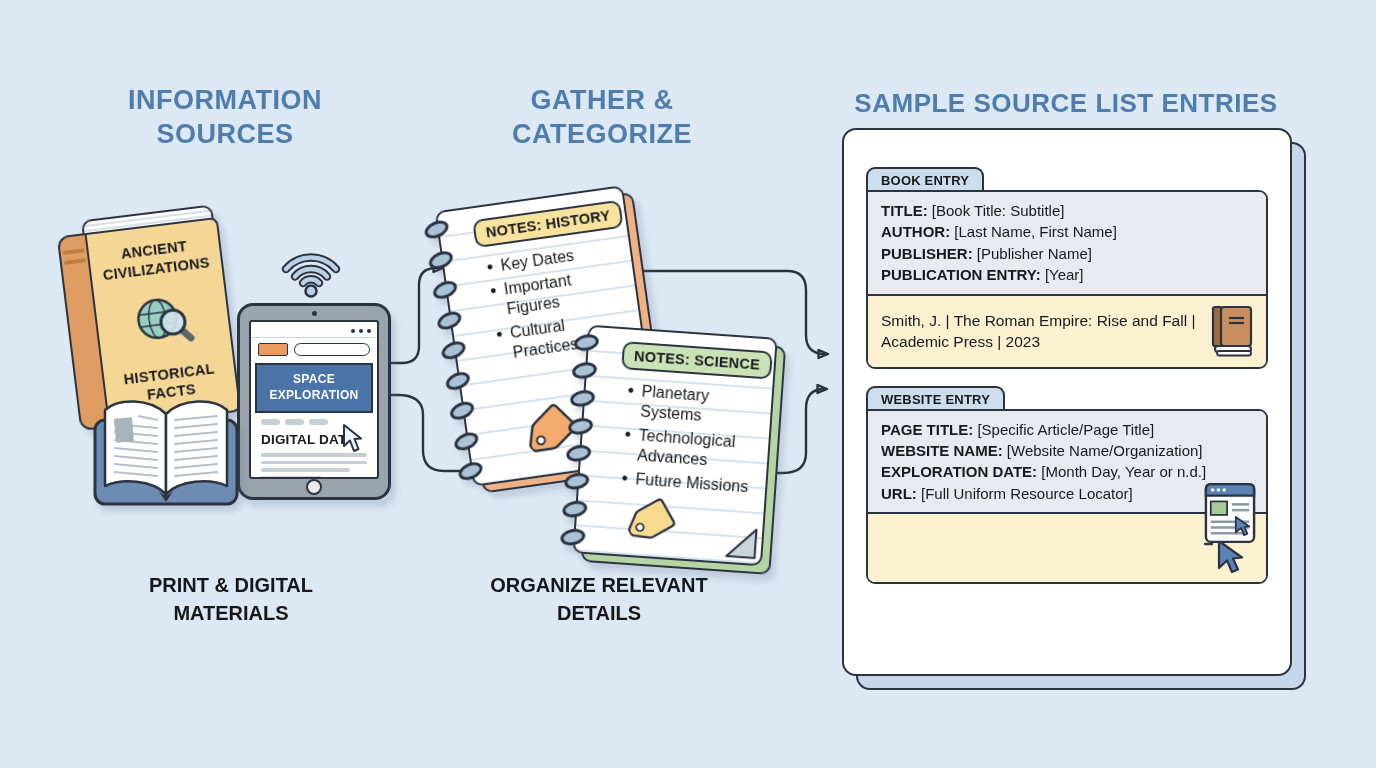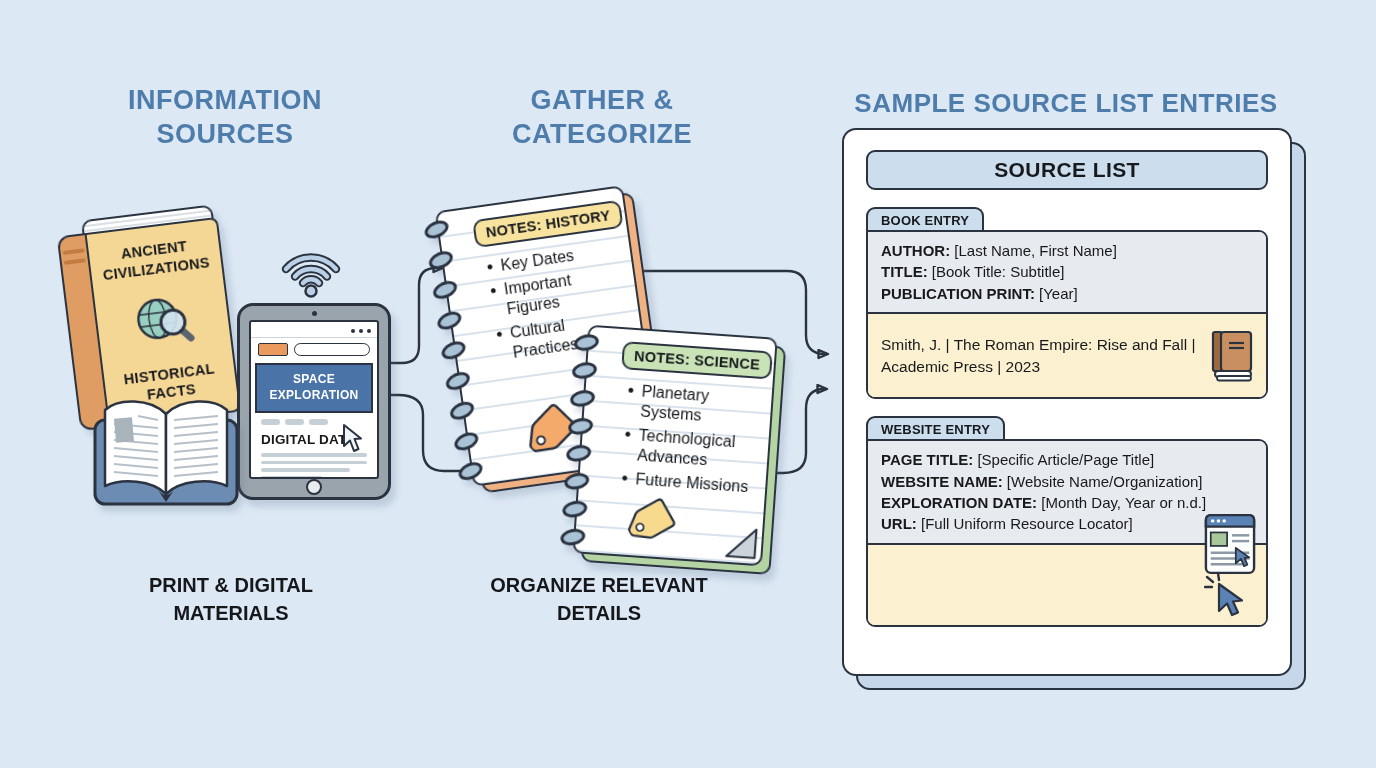--- a/index.html
+++ b/index.html
@@ -107,21 +107,21 @@
     z-index:2;padding:20px 22px;}
   .sl-header{height:40px;background:var(--panel-blue,#ccdded);border:2.5px solid var(--outline-dark,#2b3340);
     border-radius:9px;display:flex;align-items:center;justify-content:center;font-weight:bold;
     font-size:21px;letter-spacing:.4px;box-sizing:border-box;}
   .entry-tab{display:inline-block;padding:4px 13px 3px;background:var(--panel-blue,#ccdded);
     border:2.5px solid var(--outline-dark,#2b3340);border-bottom:none;border-radius:9px 9px 0 0;
     font-weight:bold;font-size:13px;margin-top:16px;position:relative;top:1px;letter-spacing:.2px;text-align:center;}
   .entry-box{border:2.5px solid var(--outline-dark,#2b3340);border-radius:0 9px 9px 9px;position:relative;}
   .entry-fields{background:var(--fields-gray,#e7eaee);padding:8px 13px;border-radius:0 7px 0 0;
     font-size:15px;line-height:1.43;}
-  .entry-sample{background:var(--sample-yellow,#fbf0cf);padding:20px 13px;
+  .entry-sample{background:var(--sample-yellow,#fbf0cf);padding:14px 13px;
     border-top:2.5px solid var(--outline-dark,#2b3340);border-radius:0 0 7px 7px;
     font-size:15.5px;line-height:1.38;position:relative;min-height:40px;}
   #book-sample{padding-right:66px;}
   #web-sample{padding-right:102px;}
   .f-label{font-weight:bold;}
   .book-icon{position:absolute;right:10px;top:50%;transform:translateY(-50%);}
   .webpage-icon{position:absolute;right:10px;top:-32px;z-index:3;}
   .click-icon{position:absolute;right:18px;bottom:8px;}
 </style>
 </head>
@@ -284,35 +284,38 @@
       <i class="coil"></i>
       <i class="coil"></i>
   </div>
 </div>
 
 <div class="col-caption" id="c-left">PRINT &amp; DIGITAL MATERIALS</div>
 <div class="col-caption" id="c-mid">ORGANIZE RELEVANT DETAILS</div>
 
 <div id="panel-shadow"></div>
 <div id="panel">
-  <div class="sl-header">SOURCE LIST</div>
 
   <div class="entry-tab">BOOK ENTRY</div>
   <div class="entry-box">
     <div class="entry-fields">
       <div>
+        <span class="f-label">TITLE:</span>
+        <span class="f-value">[Book Title: Subtitle]</span>
+      </div>
+      <div>
         <span class="f-label">AUTHOR:</span>
         <span class="f-value">[Last Name, First Name]</span>
       </div>
       <div>
-        <span class="f-label">TITLE:</span>
-        <span class="f-value">[Book Title: Subtitle]</span>
-      </div>
-      <div>
-        <span class="f-label">PUBLICATION PRINT:</span>
+        <span class="f-label">PUBLISHER:</span>
+        <span class="f-value">[Publisher Name]</span>
+      </div>
+      <div>
+        <span class="f-label">PUBLICATION ENTRY:</span>
         <span class="f-value">[Year]</span>
       </div>
     </div>
     <div class="entry-sample" id="book-sample">
       <span>Smith, J. | The Roman Empire: Rise and Fall | Academic Press | 2023</span>
       <svg class="book-icon" width="46" height="54" viewBox="0 0 46 54" aria-hidden="true">
         <rect x="3" y="3" width="9" height="39" rx="2" fill="#9c6a40" stroke="#2b3340" stroke-width="2.2"></rect>
         <rect x="11" y="3" width="30" height="39" rx="3" fill="#c98f60" stroke="#2b3340" stroke-width="2.2"></rect>
         <line x1="19" y1="14" x2="34" y2="14" stroke="#2b3340" stroke-width="2.2"></line>
         <line x1="19" y1="19" x2="34" y2="19" stroke="#2b3340" stroke-width="2.2"></line>

